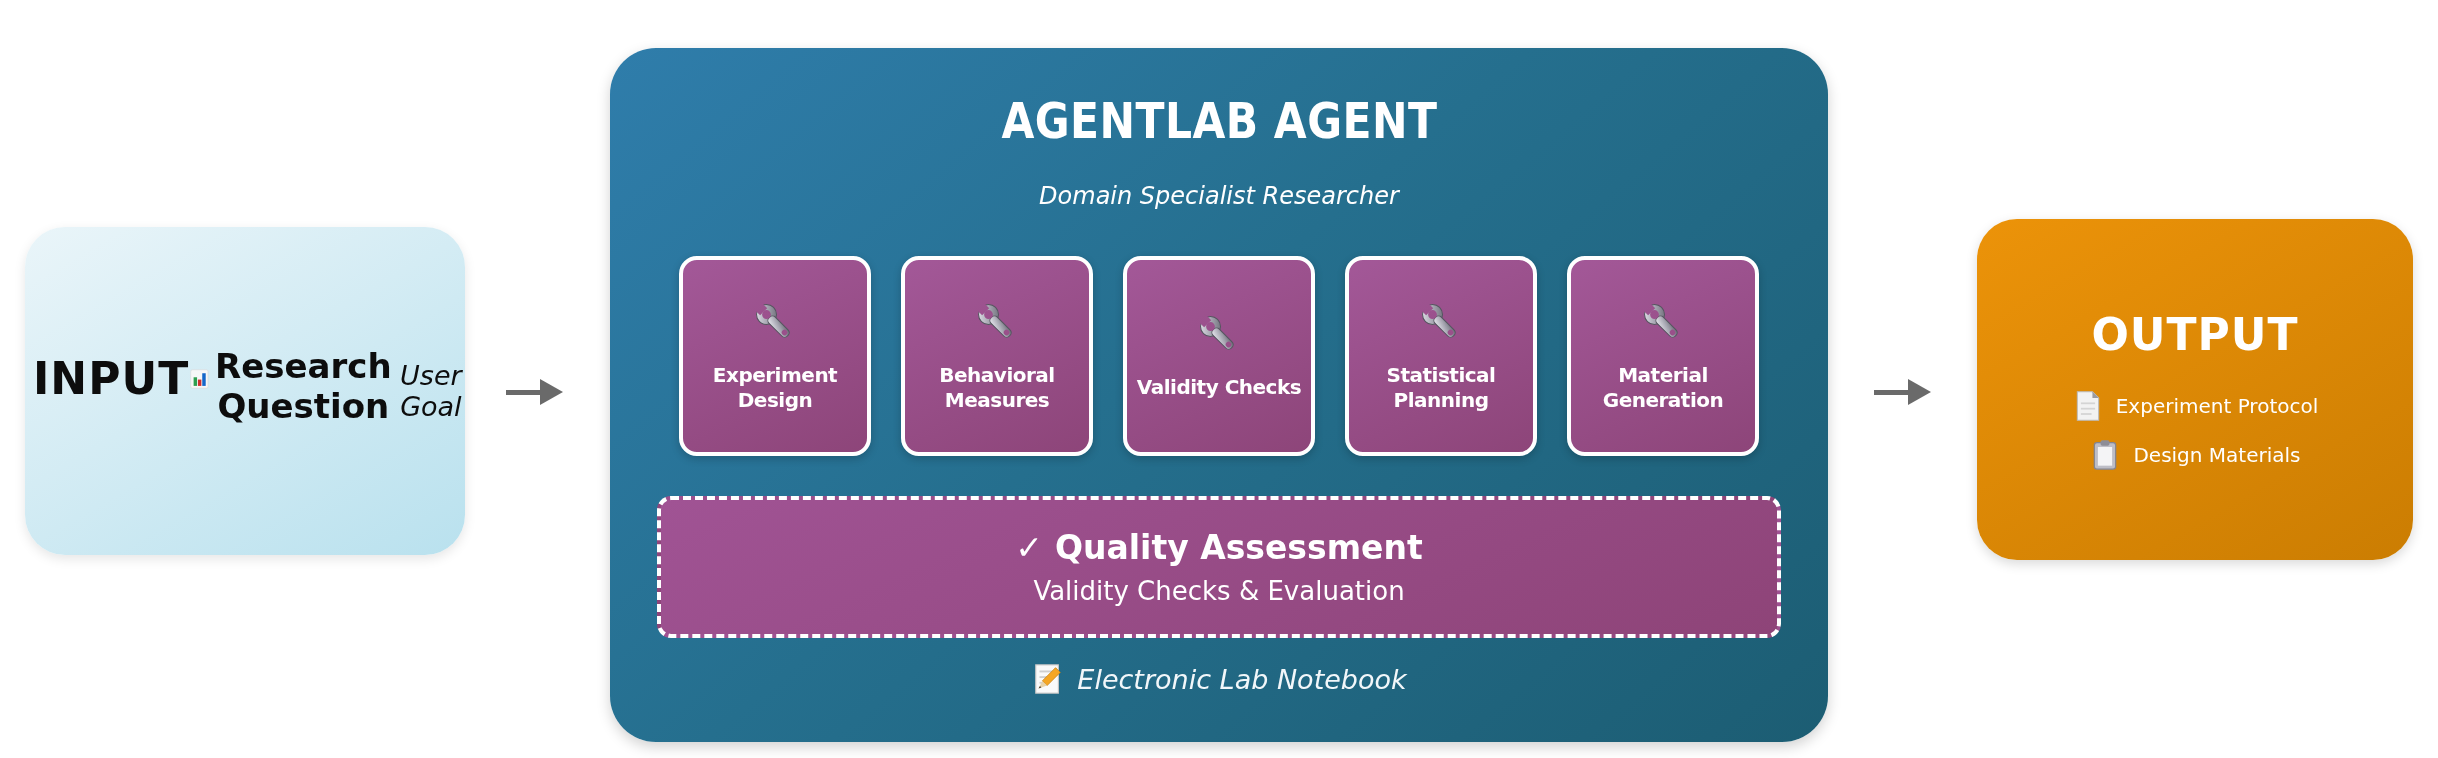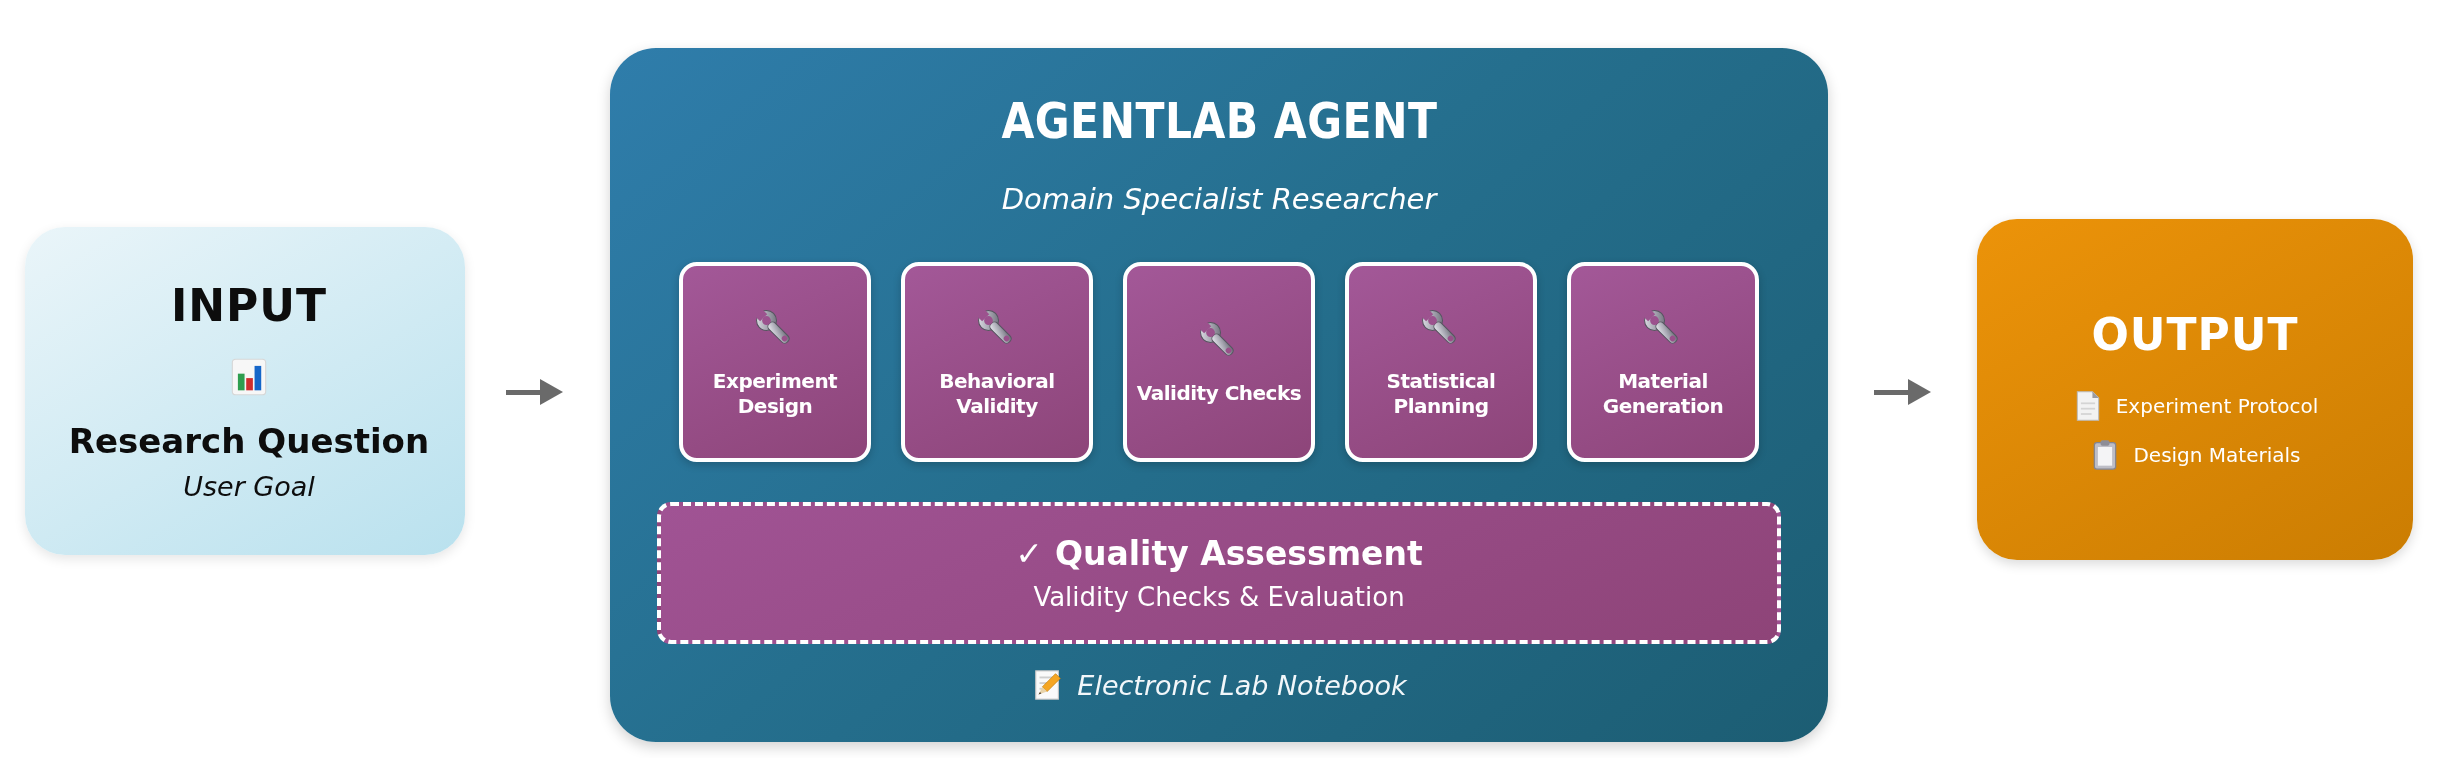--- a/index.html
+++ b/index.html
@@ -15,21 +15,21 @@
   }
 
   
   .input-box {
     position: absolute;
     left: 25px; top: 227px;
     width: 440px; height: 328px;
     border-radius: 40px;
     background: linear-gradient(150deg, #eaf5f9 0%, #b9e1ee 100%);
     box-shadow: 0 4px 12px rgba(0,0,0,0.10);
-    display: flex; flex-direction: column;
+    display: flex; flex-direction: row;
     align-items: center; justify-content: center;
     color: #0d0d0d;
     text-align: center;
     padding-left: 8px;
   }
   .input-title {
     font-size: 44px; font-weight: 700; letter-spacing: 1px;
     margin-bottom: 26px;
   }
   .input-icon { width: 40px; height: 40px; margin-bottom: 24px; }
@@ -68,21 +68,21 @@
     font-size: 50px; font-weight: 800;
     display: inline-block;
     transform: scaleX(0.85);
     transform-origin: center;
     letter-spacing: 0.5px;
     white-space: nowrap;
   }
   .agent-title-row { text-align: center; }
   .agent-subtitle {
     margin-top: 32px;
-    font-size: 29px; font-style: italic; font-weight: 400;
+    font-size: 24px; font-style: italic; font-weight: 400;
   }
 
   .tools-row {
     margin-top: 46px;
     display: flex; justify-content: center; gap: 30px;
   }
   .tool-box {
     width: 192px; height: 200px;
     border: 4px solid #ffffff;
     border-radius: 18px;
@@ -227,21 +227,21 @@
       <div class="tool-box">
         <svg class="tool-icon">
             <use href="#sym-wrench"></use>
           </svg>
         <div class="tool-label">Experiment Design</div>
       </div>
       <div class="tool-box">
         <svg class="tool-icon">
             <use href="#sym-wrench"></use>
           </svg>
-        <div class="tool-label">Behavioral Validity</div>
+        <div class="tool-label">Behavioral Measures</div>
       </div>
       <div class="tool-box">
         <svg class="tool-icon">
             <use href="#sym-wrench"></use>
           </svg>
         <div class="tool-label">Validity Checks</div>
       </div>
       <div class="tool-box">
         <svg class="tool-icon">
             <use href="#sym-wrench"></use>

